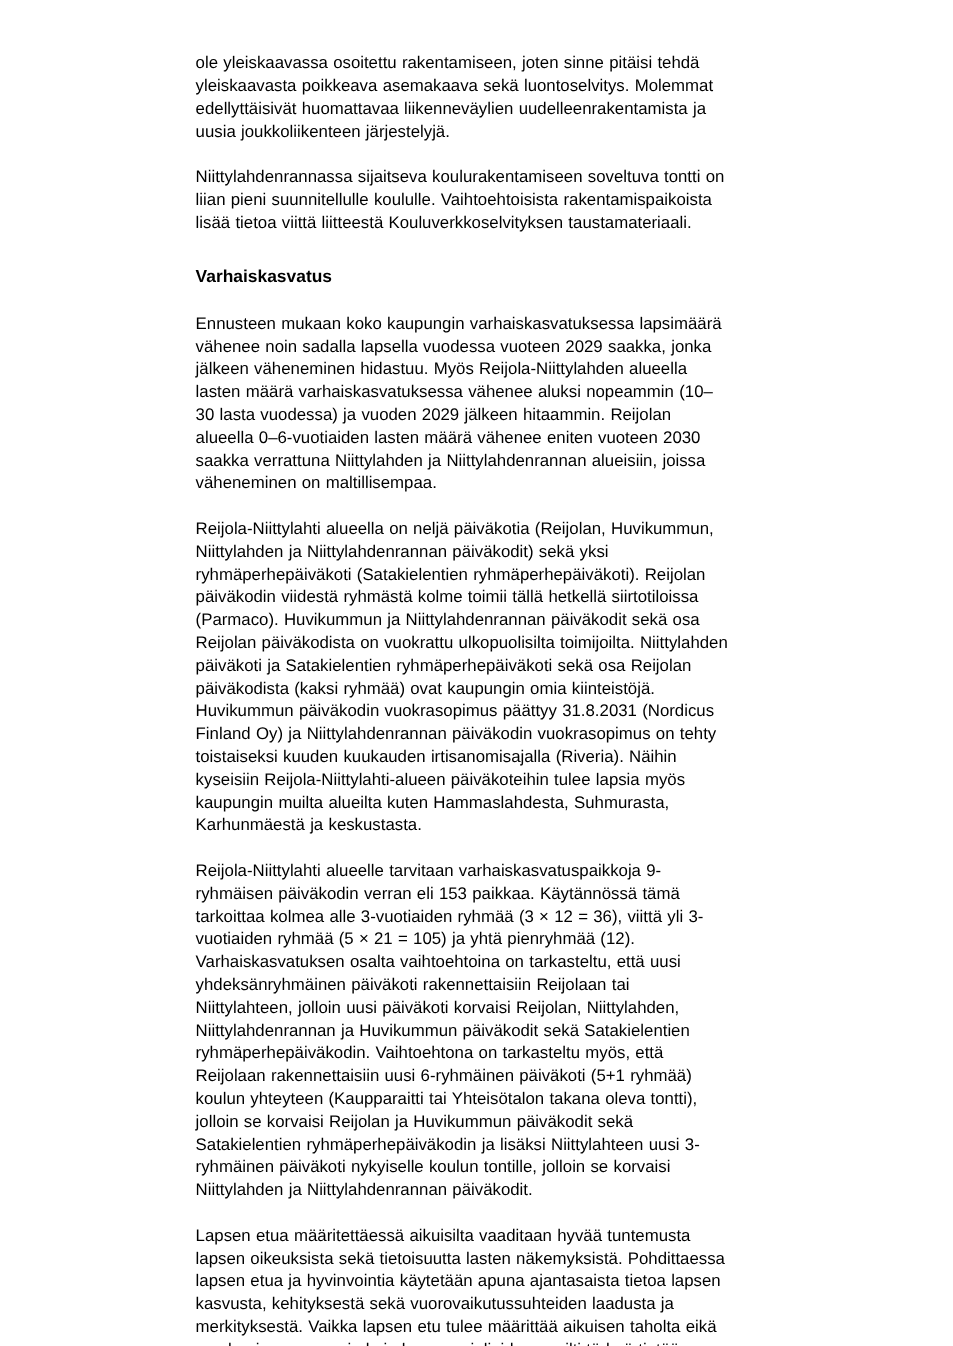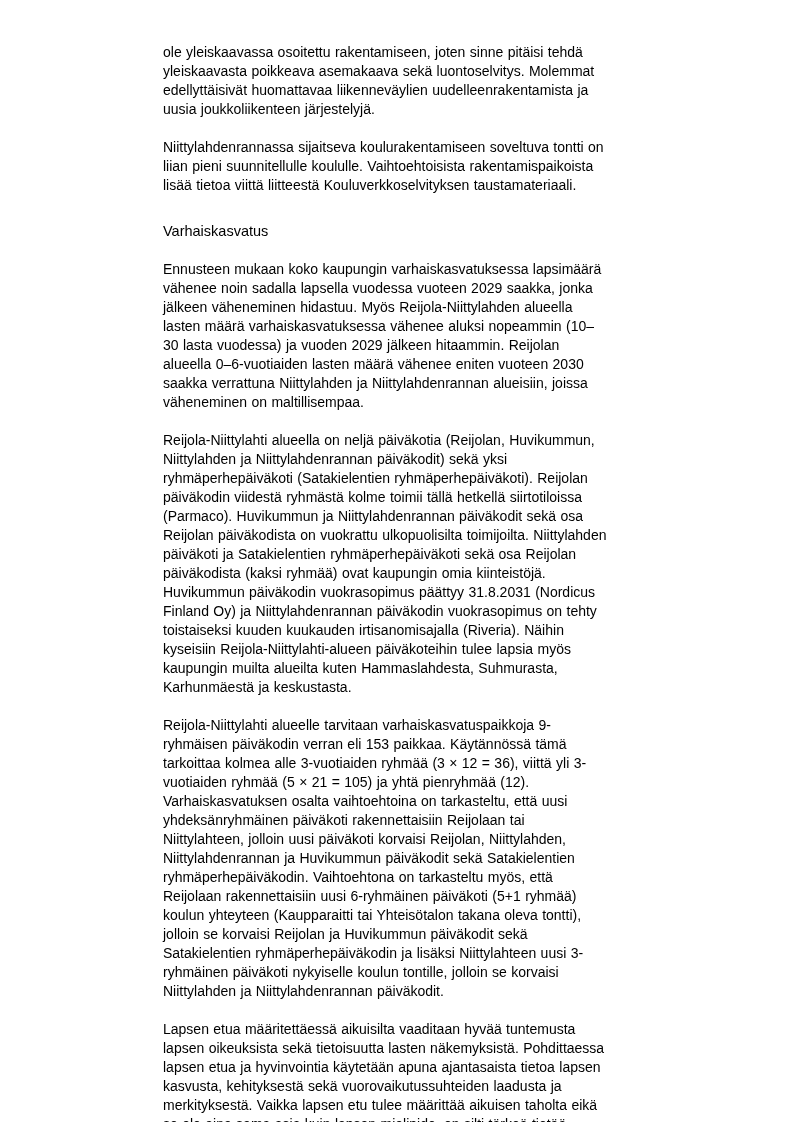--- a/index.html
+++ b/index.html
@@ -25,21 +25,21 @@
     margin: 0 0 19px 0;
     font-size: 14px;
     line-height: 19px;
     text-align: left;
     word-spacing: 0.5px;
   }
   .doc-heading {
     margin: 27px 0 19px 0;
     font-size: 14.5px;
     line-height: 19px;
-    font-weight: normal;
+    font-weight: bold;
   }
 </style>
 </head>
 <body>
 
 <div class="page">
 
   <p class="doc-paragraph">ole yleiskaavassa osoitettu rakentamiseen, joten sinne pitäisi tehdä yleiskaavasta poikkeava asemakaava sekä luontoselvitys. Molemmat edellyttäisivät huomattavaa liikenneväylien uudelleenrakentamista ja uusia joukkoliikenteen järjestelyjä.</p>
 
   <p class="doc-paragraph">Niittylahdenrannassa sijaitseva koulurakentamiseen soveltuva tontti on liian pieni suunnitellulle koululle. Vaihtoehtoisista rakentamispaikoista lisää tietoa viittä liitteestä Kouluverkkoselvityksen taustamateriaali.</p>

